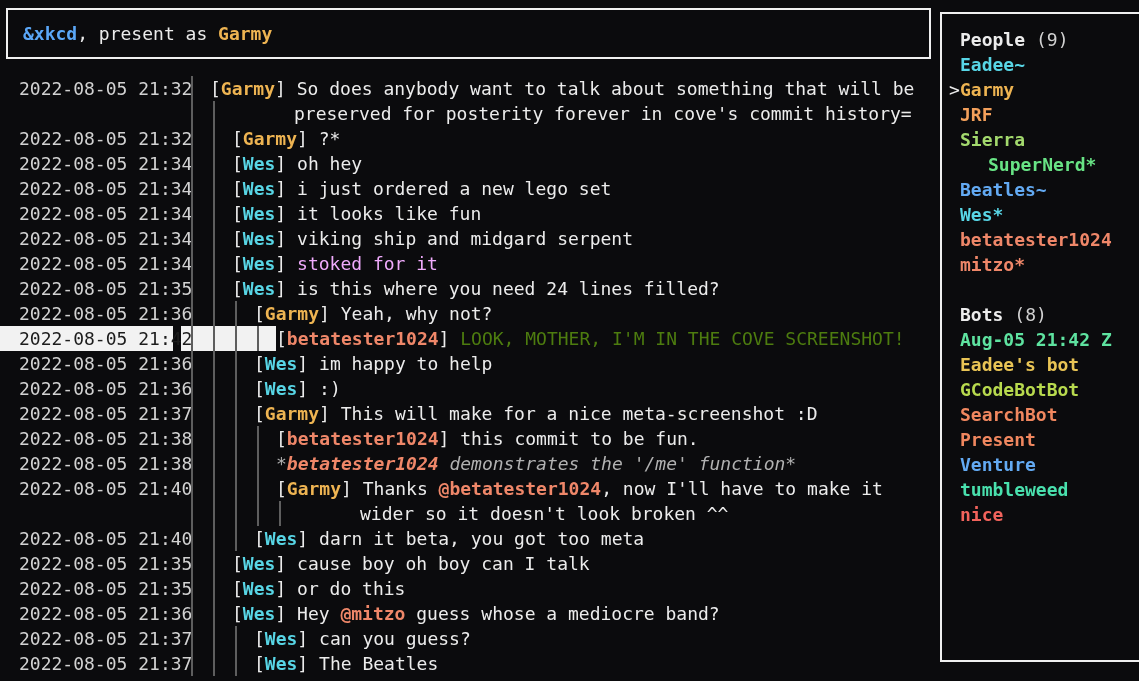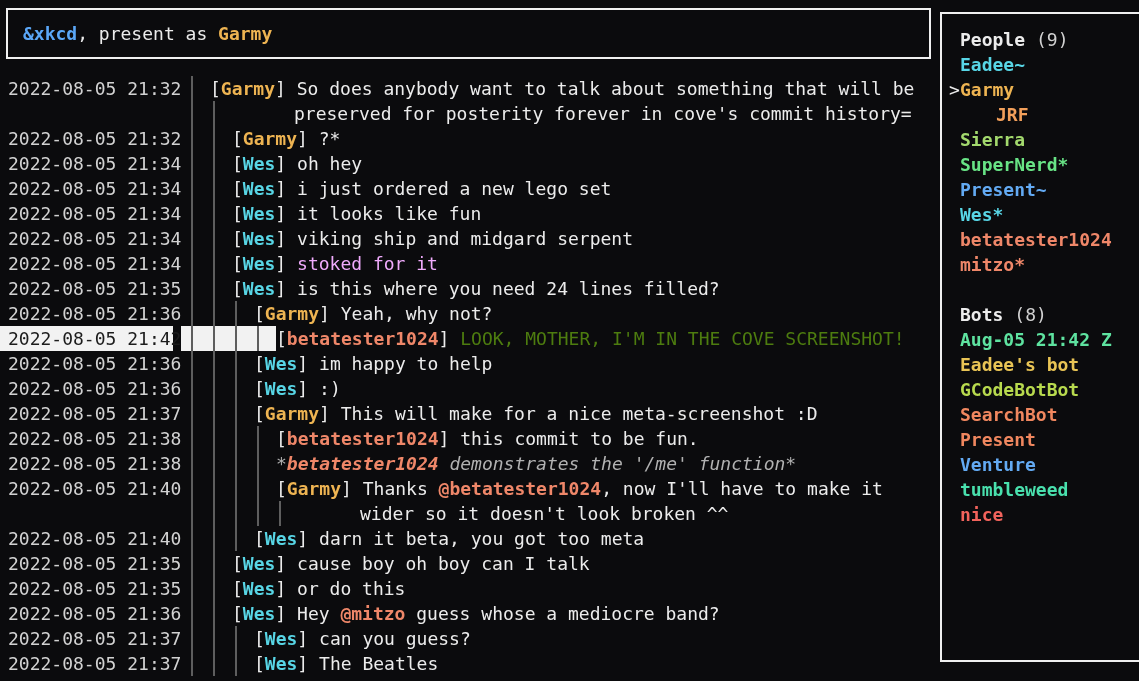--- a/index.html
+++ b/index.html
@@ -19,21 +19,21 @@
     position:absolute;left:6px;top:8px;width:925px;height:51px;
     border:2px solid var(--border);display:flex;align-items:center;
     padding-left:15px;
   }
   .titlebox span{white-space:pre;}
   .room{color:var(--room);font-weight:bold;}
   .nick{color:var(--garmy);font-weight:bold;}
   .chat{position:absolute;left:0;top:76px;width:938px;}
   .row{display:flex;height:25px;line-height:25px;}
   .ts{
-    width:191px;flex:none;padding-left:8px;color:var(--tscol);white-space:pre;
+    width:191px;flex:none;padding-left:19px;color:var(--tscol);white-space:pre;
   }
   .bars{display:flex;flex:none;}
   .bar{width:22px;border-left:2px solid var(--guide);}
   .msg{margin-left:-3px;white-space:pre;background:var(--bg);}
   .msg.wrap{padding-left:62px;}
   .row.hl .ts{
     color:var(--hlfg);
     background:linear-gradient(90deg,var(--hlbg) 0 173px,var(--bg) 173px 181px,var(--hlbg) 181px 100%);
   }
   .row.hl .bar{background:var(--hlbg);}
@@ -268,24 +268,24 @@
     </div>
   </div>
 
 <div class="sidebar">
   <div class="side-row">
     <span class="pref"></span><span class="hdr">People</span><span class="cnt">(9)</span>
   </div>
   <div id="people-list">
       <div class="side-row"><span class="pref"></span><span style="color: rgb(88, 214, 230); font-weight: bold;">Eadee~</span></div>
       <div class="side-row"><span class="pref">&gt;</span><span style="color: rgb(238, 180, 82); font-weight: bold;">Garmy</span></div>
-      <div class="side-row"><span class="pref"></span><span style="color: rgb(243, 160, 91); font-weight: bold; margin-left: 36px;">JRF</span></div>
+      <div class="side-row"><span class="pref"></span><span style="color: rgb(243, 160, 91); font-weight: bold;">JRF</span></div>
       <div class="side-row"><span class="pref"></span><span style="color: rgb(163, 217, 109); font-weight: bold;">Sierra</span></div>
-      <div class="side-row"><span class="pref"></span><span style="color: rgb(104, 227, 133); font-weight: bold;">SuperNerd*</span></div>
-      <div class="side-row"><span class="pref"></span><span style="color: rgb(99, 170, 243); font-weight: bold;">Present~</span></div>
+      <div class="side-row"><span class="pref"></span><span style="color: rgb(104, 227, 133); font-weight: bold; margin-left: 28px;">SuperNerd*</span></div>
+      <div class="side-row"><span class="pref"></span><span style="color: rgb(99, 170, 243); font-weight: bold;">Beatles~</span></div>
       <div class="side-row"><span class="pref"></span><span style="color: rgb(88, 214, 230); font-weight: bold;">Wes*</span></div>
       <div class="side-row"><span class="pref"></span><span style="color: rgb(239, 135, 105); font-weight: bold;">betatester1024</span></div>
       <div class="side-row"><span class="pref"></span><span style="color: rgb(239, 135, 105); font-weight: bold;">mitzo*</span></div>
     </div>
   <div class="spacer"></div>
   <div class="side-row">
     <span class="pref"></span><span class="hdr">Bots</span><span class="cnt">(8)</span>
   </div>
   <div id="bots-list">
       <div class="side-row"><span class="pref"></span><span style="color: rgb(94, 227, 160); font-weight: bold;">Aug-05 21:42 Z</span></div>

